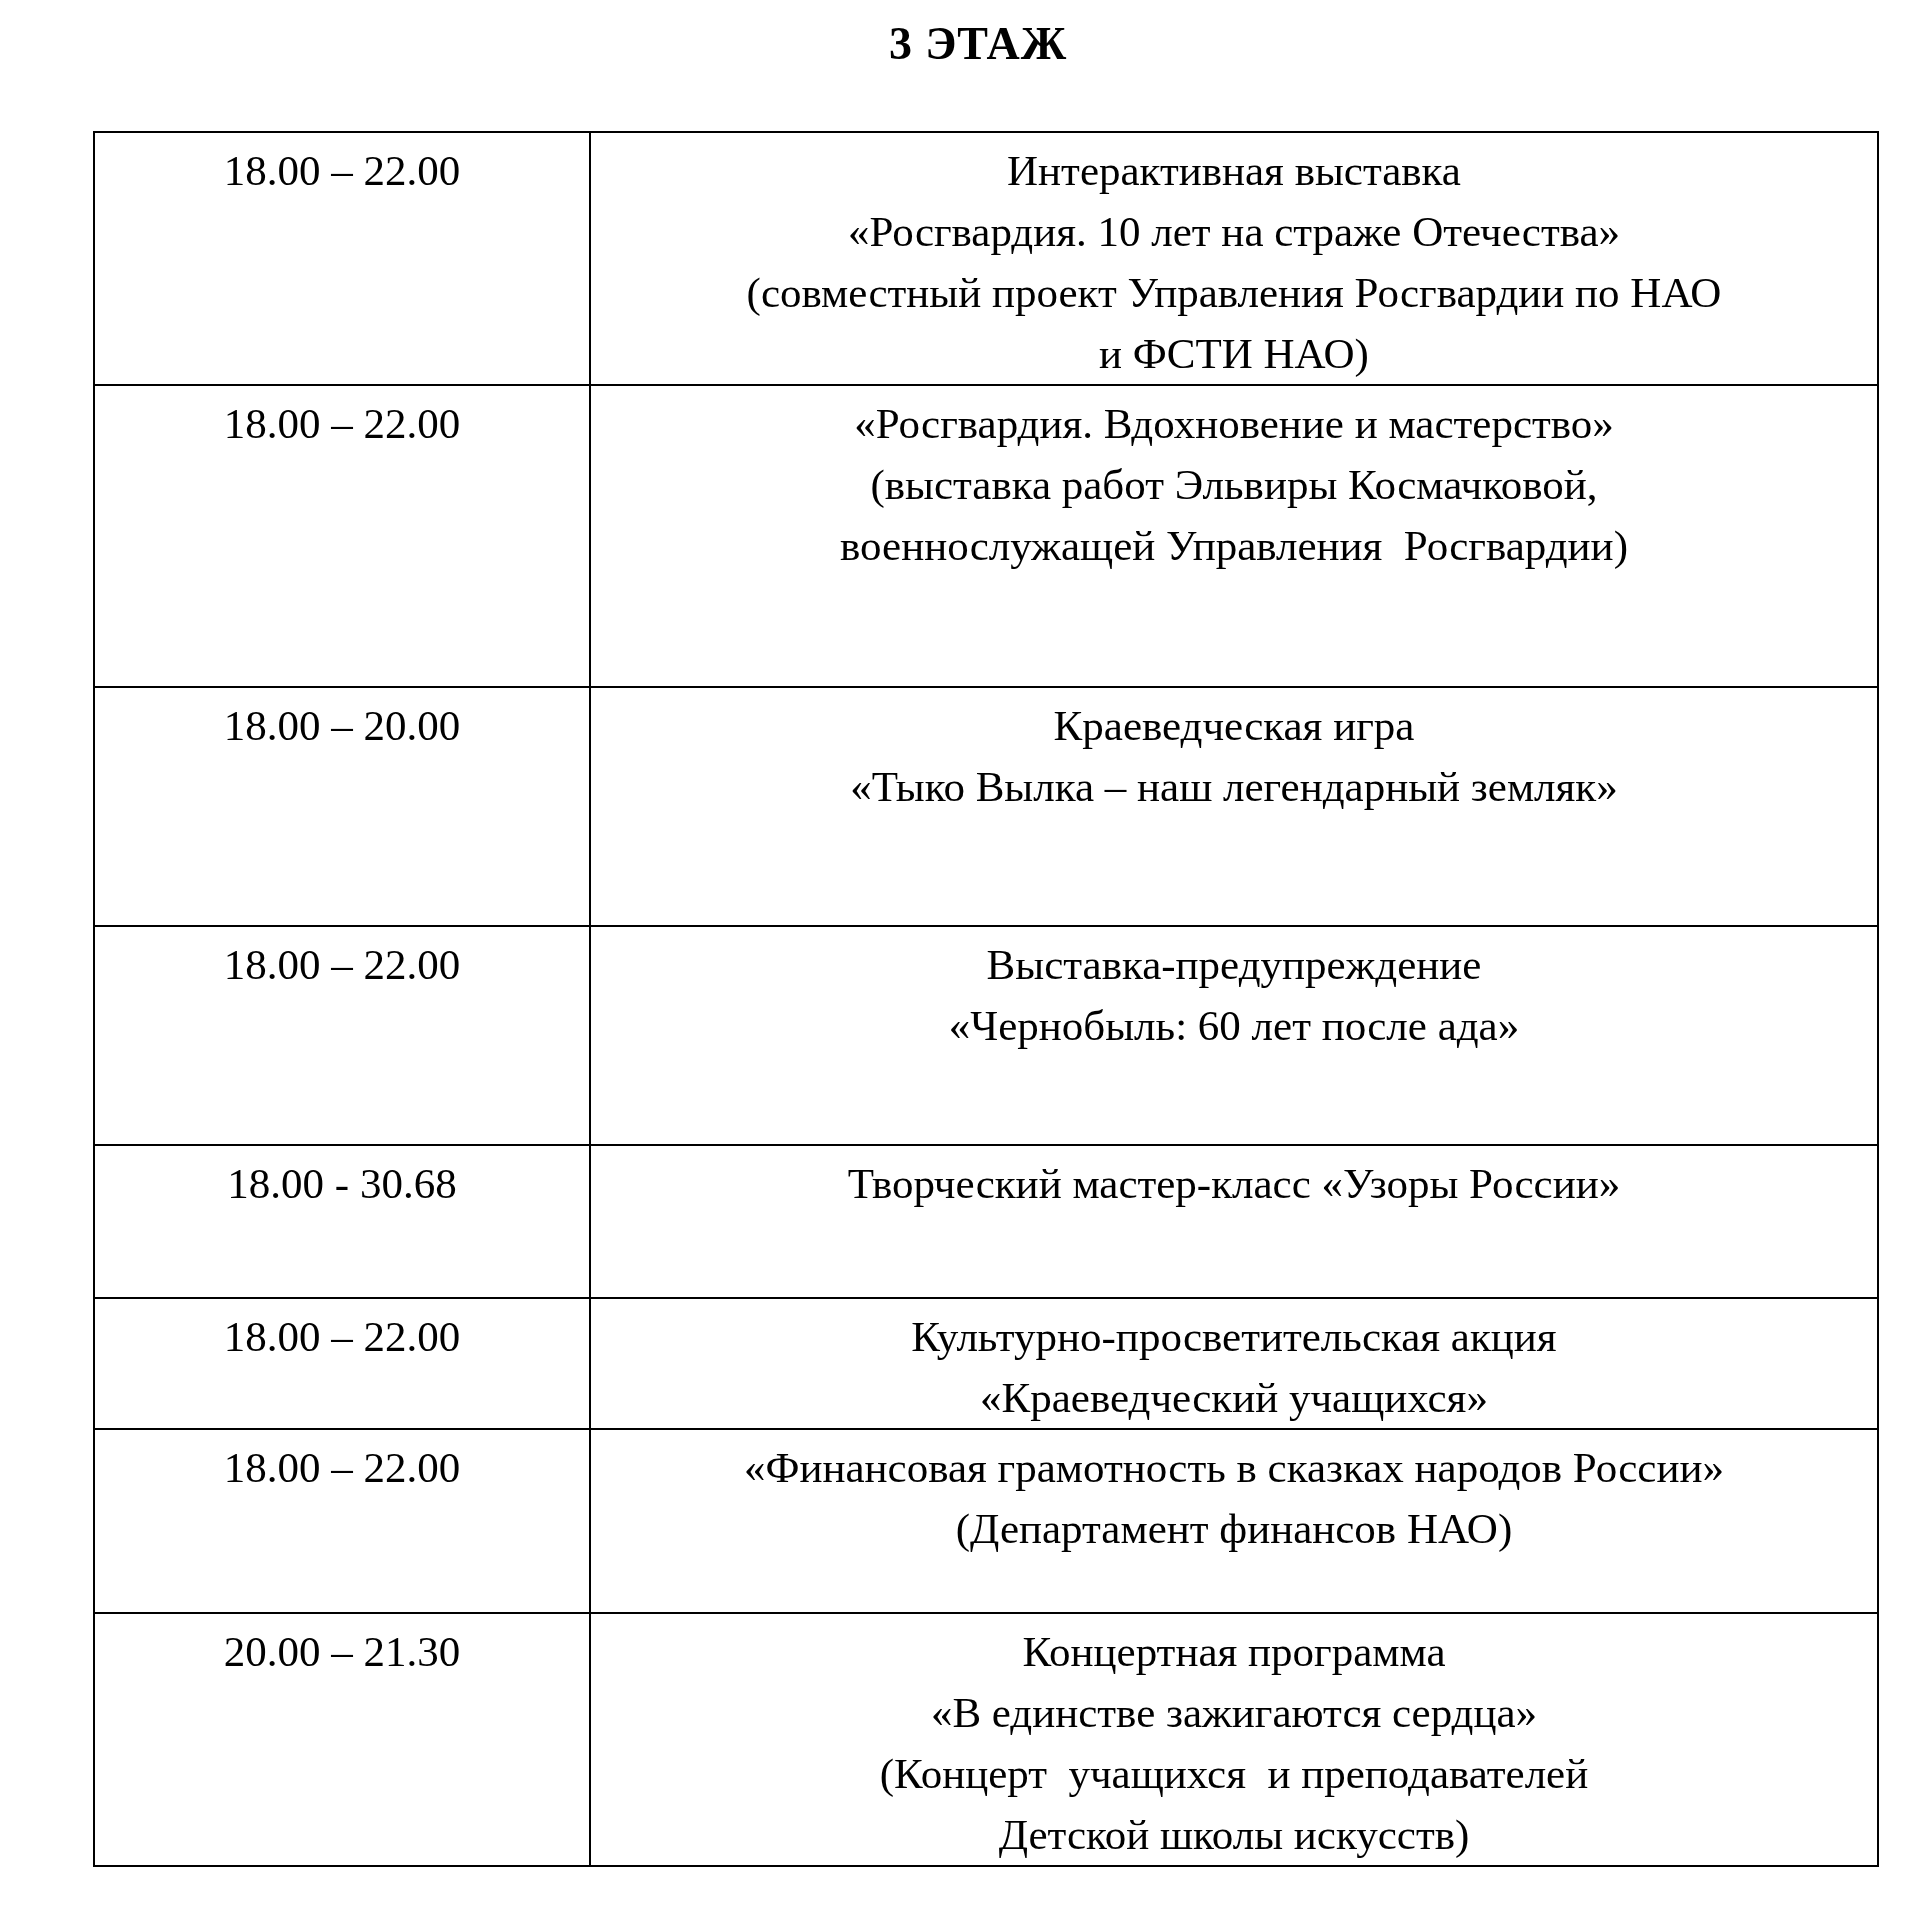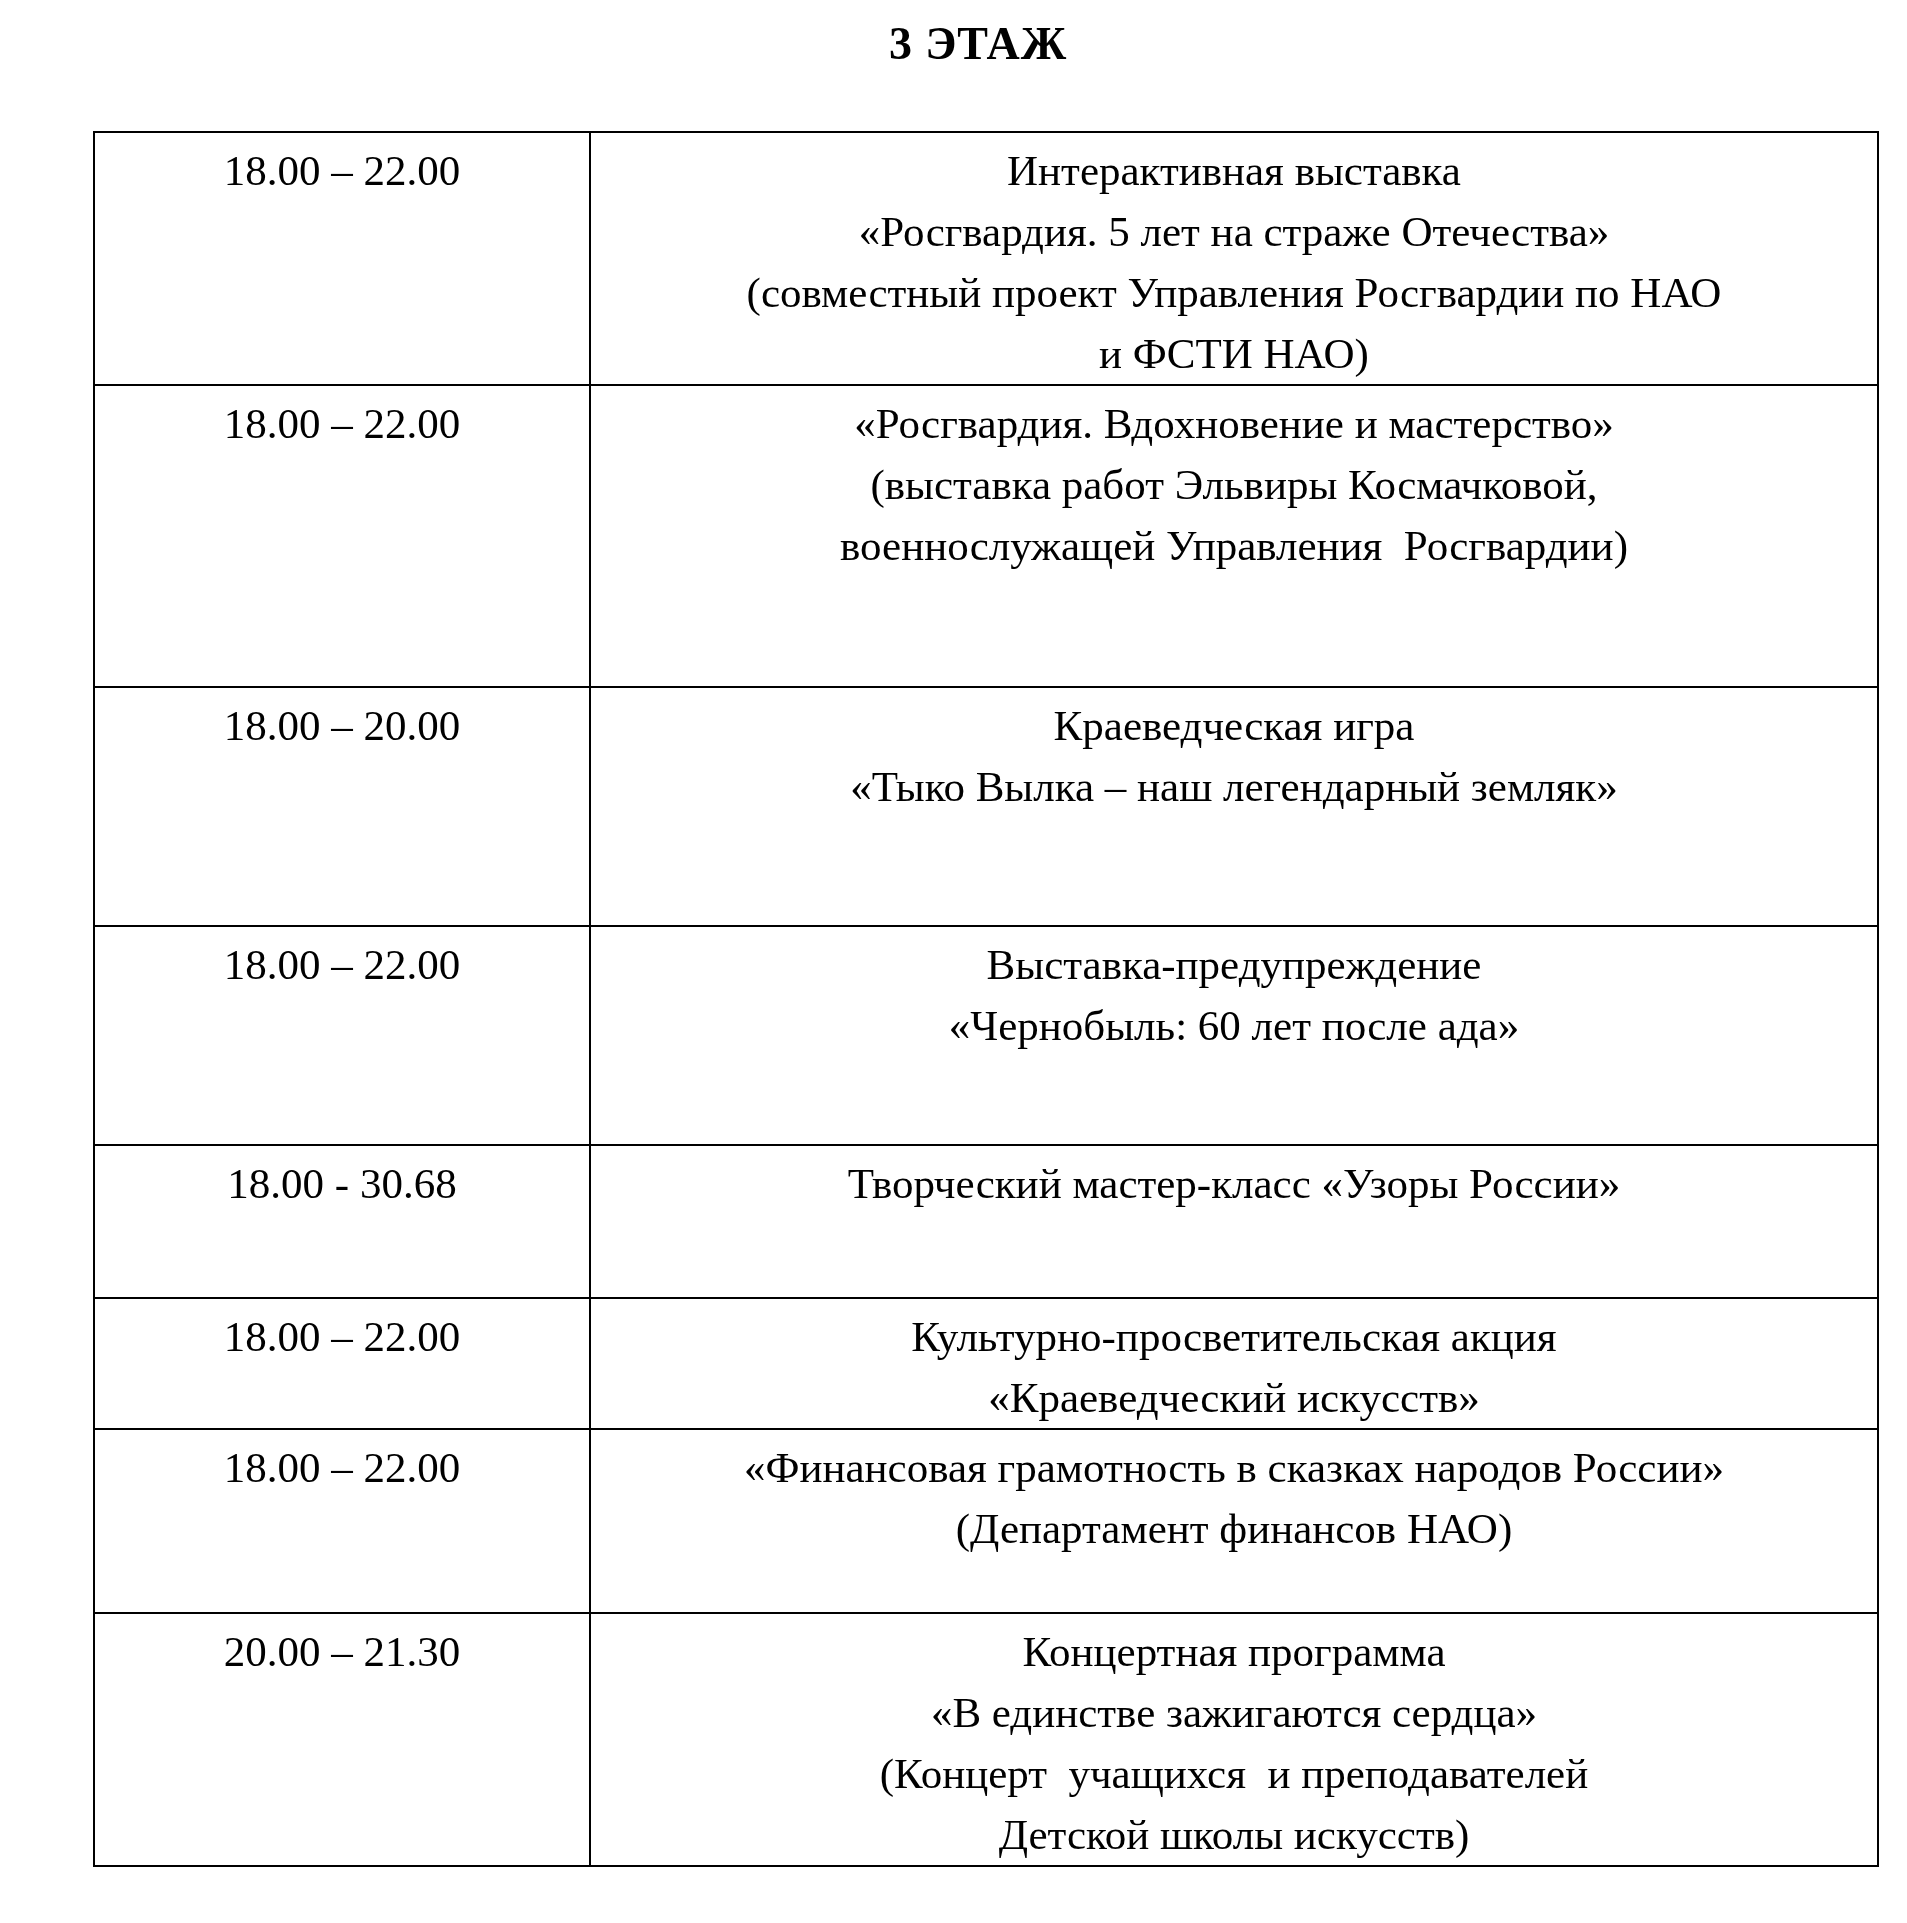--- a/index.html
+++ b/index.html
@@ -68,21 +68,21 @@
 
   <table class="schedule">
     <colgroup>
       <col style="width:496px">
       <col style="width:1288px">
     </colgroup>
     <tbody>
       <tr>
         <td class="time-cell">18.00 – 22.00</td>
         <td class="event-cell">Интерактивная выставка
-«Росгвардия. 5 лет на страже Отечества»
+«Росгвардия. 10 лет на страже Отечества»
 (совместный проект Управления Росгвардии по НАО
 и ФСТИ НАО)</td>
       </tr>
       <tr>
         <td class="time-cell">18.00 – 22.00</td>
         <td class="event-cell">«Росгвардия. Вдохновение и мастерство»
 (выставка работ Эльвиры Космачковой,
 военнослужащей Управления  Росгвардии)</td>
       </tr>
       <tr>
@@ -95,21 +95,21 @@
         <td class="event-cell">Выставка-предупреждение
 «Чернобыль: 60 лет после ада»</td>
       </tr>
       <tr>
         <td class="time-cell">18.00 - 30.68</td>
         <td class="event-cell">Творческий мастер-класс «Узоры России»</td>
       </tr>
       <tr>
         <td class="time-cell">18.00 – 22.00</td>
         <td class="event-cell">Культурно-просветительская акция
-«Краеведческий искусств»</td>
+«Краеведческий учащихся»</td>
       </tr>
       <tr>
         <td class="time-cell">18.00 – 22.00</td>
         <td class="event-cell">«Финансовая грамотность в сказках народов России»
 (Департамент финансов НАО)</td>
       </tr>
       <tr>
         <td class="time-cell">20.00 – 21.30</td>
         <td class="event-cell">Концертная программа
 «В единстве зажигаются сердца»

